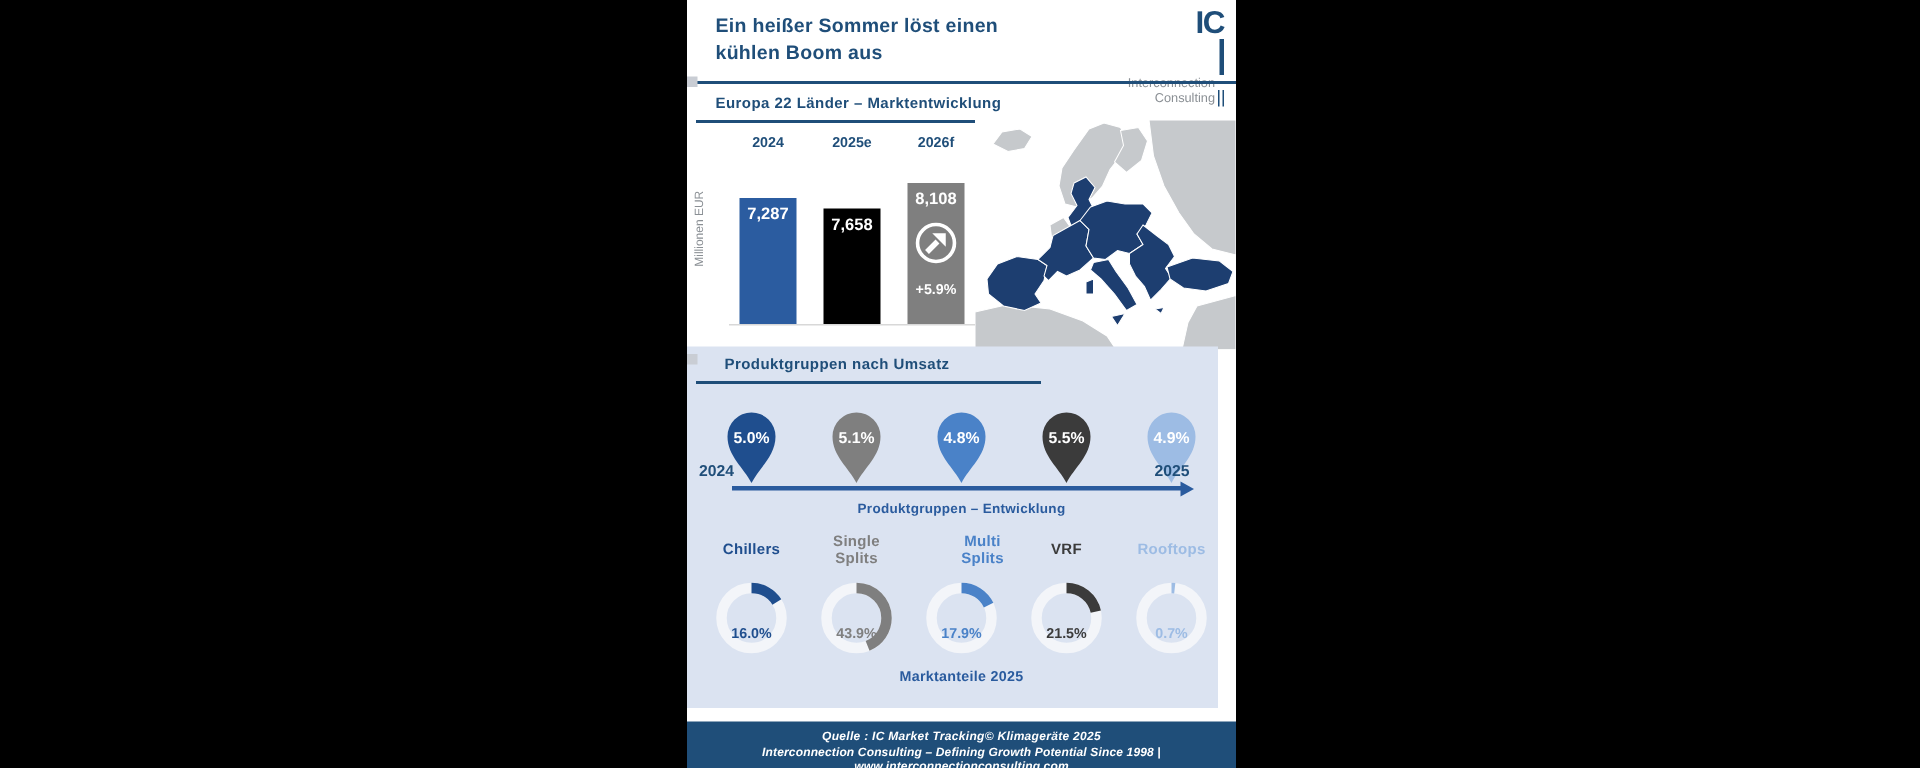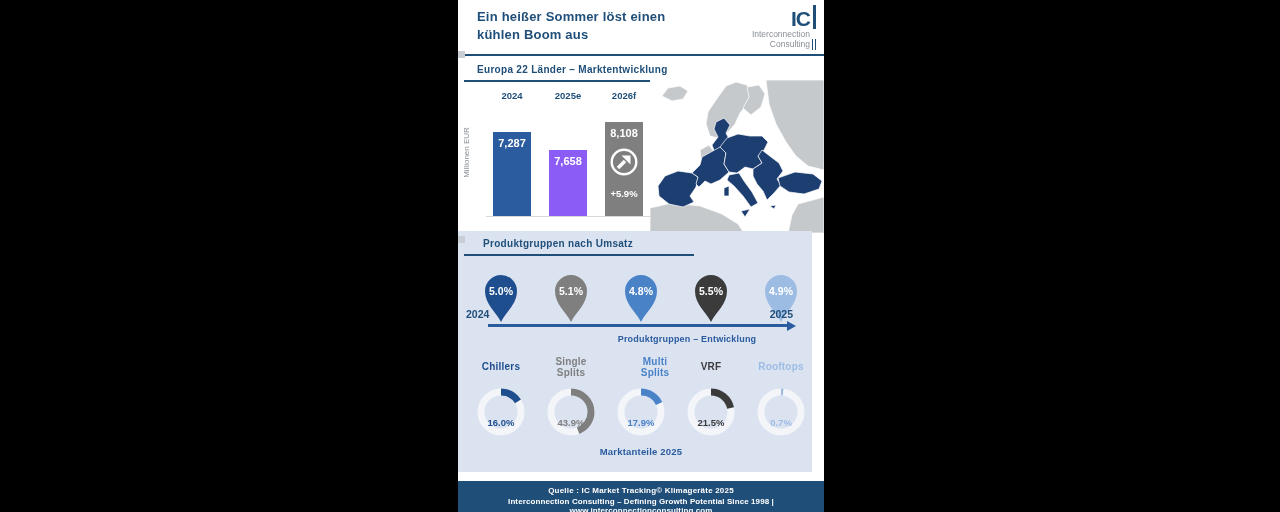--- a/index.html
+++ b/index.html
@@ -4,21 +4,21 @@
 <style>
   html,body{margin:0;padding:0;}
   body{width:1280px;height:512px;background:#000;position:relative;
        font-family:"Liberation Sans",sans-serif;-webkit-font-smoothing:antialiased;}
   #strip{position:absolute;left:458px;top:0;width:366px;height:512px;background:#fff;overflow:hidden;}
 
   
   .title{position:absolute;left:19px;top:8px;width:235px;font-size:13px;font-weight:700;
          color:#1F4E79;line-height:1.35;letter-spacing:.2px;}
   .logo{position:absolute;right:8px;top:5px;text-align:right;}
-  .logo-top{display:flex;align-items:flex-end;justify-content:flex-end;}
+  .logo-top{display:flex;align-items:flex-end;justify-content:flex-start;flex-direction:column;}
   .logo-mono{font-size:21px;font-weight:700;color:#1F4E79;letter-spacing:-1px;line-height:1;}
   .logo-bar{width:3px;height:24px;background:#1F4E79;margin-left:3px;}
   .logo-text{font-size:8.5px;color:#8a8f94;line-height:1.15;margin-top:1px;padding-right:6px;position:relative;}
   .logo-dbl{position:absolute;right:0;bottom:0;display:flex;gap:1.5px;}
   .logo-dbl i{display:block;width:1.5px;height:11px;background:#1F4E79;}
   .hrule{position:absolute;left:0;width:366px;height:2px;background:#1F4E79;}
   .sq{position:absolute;left:0;width:7px;height:7px;background:#c9cdd4;}
 
   
   .sec-head{position:absolute;font-size:10px;color:#1F4E79;font-weight:700;letter-spacing:.3px;}
@@ -41,33 +41,33 @@
 
   
   #panel{position:absolute;left:0;top:231px;width:354px;height:241px;background:#dbe3f1;}
   #pins-row{position:absolute;left:12px;top:41px;width:342px;display:flex;justify-content:space-between;}
   .col{width:62px;display:flex;flex-direction:column;align-items:center;}
   .tl-year{position:absolute;font-size:10.5px;font-weight:700;color:#1F4E79;top:77px;}
   .tl-line{position:absolute;left:30px;top:93px;width:300px;height:3px;background:#2a5b9e;}
   .tl-head{position:absolute;left:329px;top:89.5px;width:0;height:0;border-top:5px solid transparent;
            border-bottom:5px solid transparent;border-left:9px solid #2a5b9e;}
   .tl-caption{position:absolute;left:0;top:103px;width:366px;text-align:center;font-size:9px;
-              font-weight:700;color:#2a5b9e;letter-spacing:.2px;margin-left:46px;}
+              font-weight:700;color:#2a5b9e;letter-spacing:.2px;}
   #products-row{position:absolute;left:12px;top:119px;width:342px;display:flex;justify-content:space-between;}
   .prod-label{min-height:34px;display:flex;flex-direction:column;justify-content:center;text-align:center;
               font-size:10px;font-weight:700;line-height:1.15;letter-spacing:.2px;}
   .donut-wrap{position:relative;width:52px;height:52px;margin-top:2px;}
   .donut-pct{position:absolute;left:0;top:10px;width:52px;height:52px;display:flex;align-items:center;
              justify-content:center;font-size:9.5px;font-weight:600;}
   .share-caption{position:absolute;left:0;top:215px;width:366px;text-align:center;font-size:9.5px;
                  font-weight:700;color:#2a5b9e;letter-spacing:.2px;}
 
   
   #footer{position:absolute;left:0;top:481px;width:366px;height:31px;background:#1F4E79;color:#fff;
-          text-align:center;}
+          text-align:center;font-style:italic;}
   #footer .f1{font-size:8px;font-weight:700;margin-top:5px;letter-spacing:.2px;}
   #footer .f2{font-size:8px;font-weight:700;margin-top:2px;letter-spacing:.1px;}
 </style>
 </head>
 <body>
 
 <div id="strip">
 
   <div class="title">Ein heißer Sommer löst einen kühlen Boom aus</div>
   <div class="logo">
@@ -93,21 +93,21 @@
   <div class="ylab">Millionen EUR</div>
   <div id="years-row">
       <span>2024</span>
       <span>2025e</span>
       <span>2026f</span>
     </div>
   <div id="bars-row">
       <div class="bar" style="height: 84px; background: rgb(43, 92, 160);">
         <span class="bar-value">7,287</span>
       </div>
-      <div class="bar" style="height: 66px; background: #8b5cf6;">
+      <div class="bar" style="height: 77px; background: #000000;">
         <span class="bar-value">7,658</span>
       </div>
       <div class="bar" style="height: 94px; background: rgb(127, 127, 127);">
         <span class="bar-value">8,108</span>
         <svg width="30" height="30" class="bar-icon">
           <circle cx="15" cy="15" r="12.3" fill="none" stroke="#fff" stroke-width="2.4"></circle>
           <polygon points="12.5,8.5 21.5,8.5 21.5,17.5" fill="#fff"></polygon>
           <line x1="9" y1="21" x2="16" y2="14" stroke="#fff" stroke-width="3.6"></line>
         </svg>
         <span class="bar-annot">+5.9%</span>

